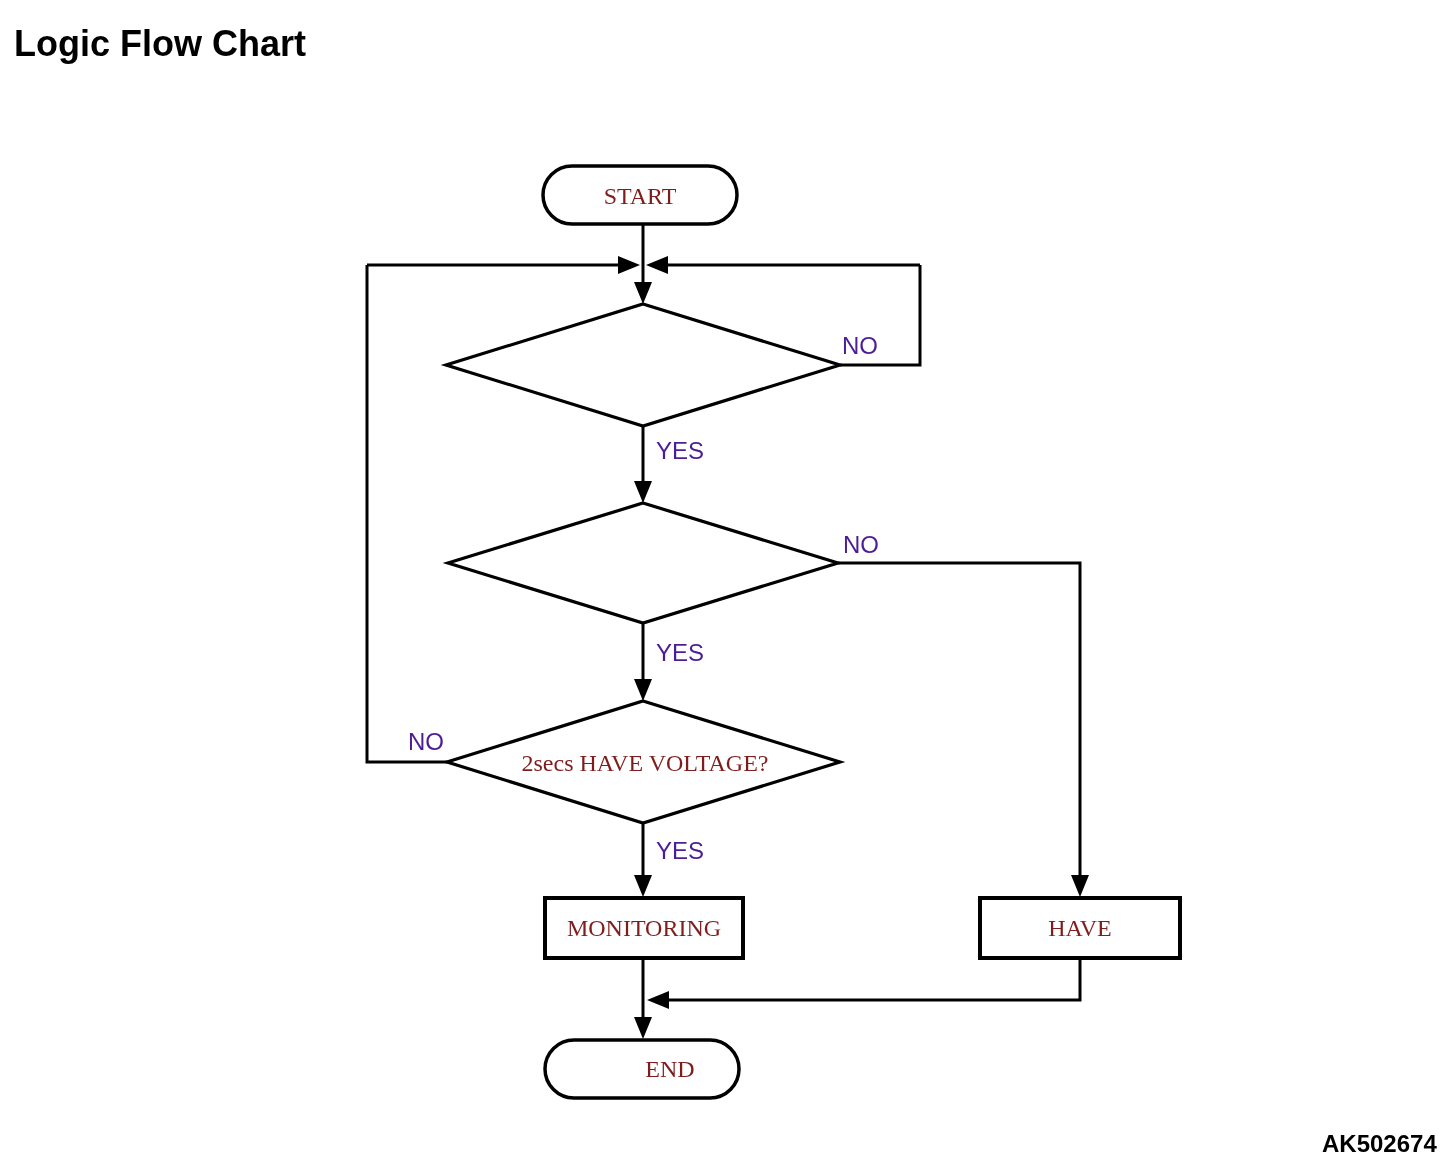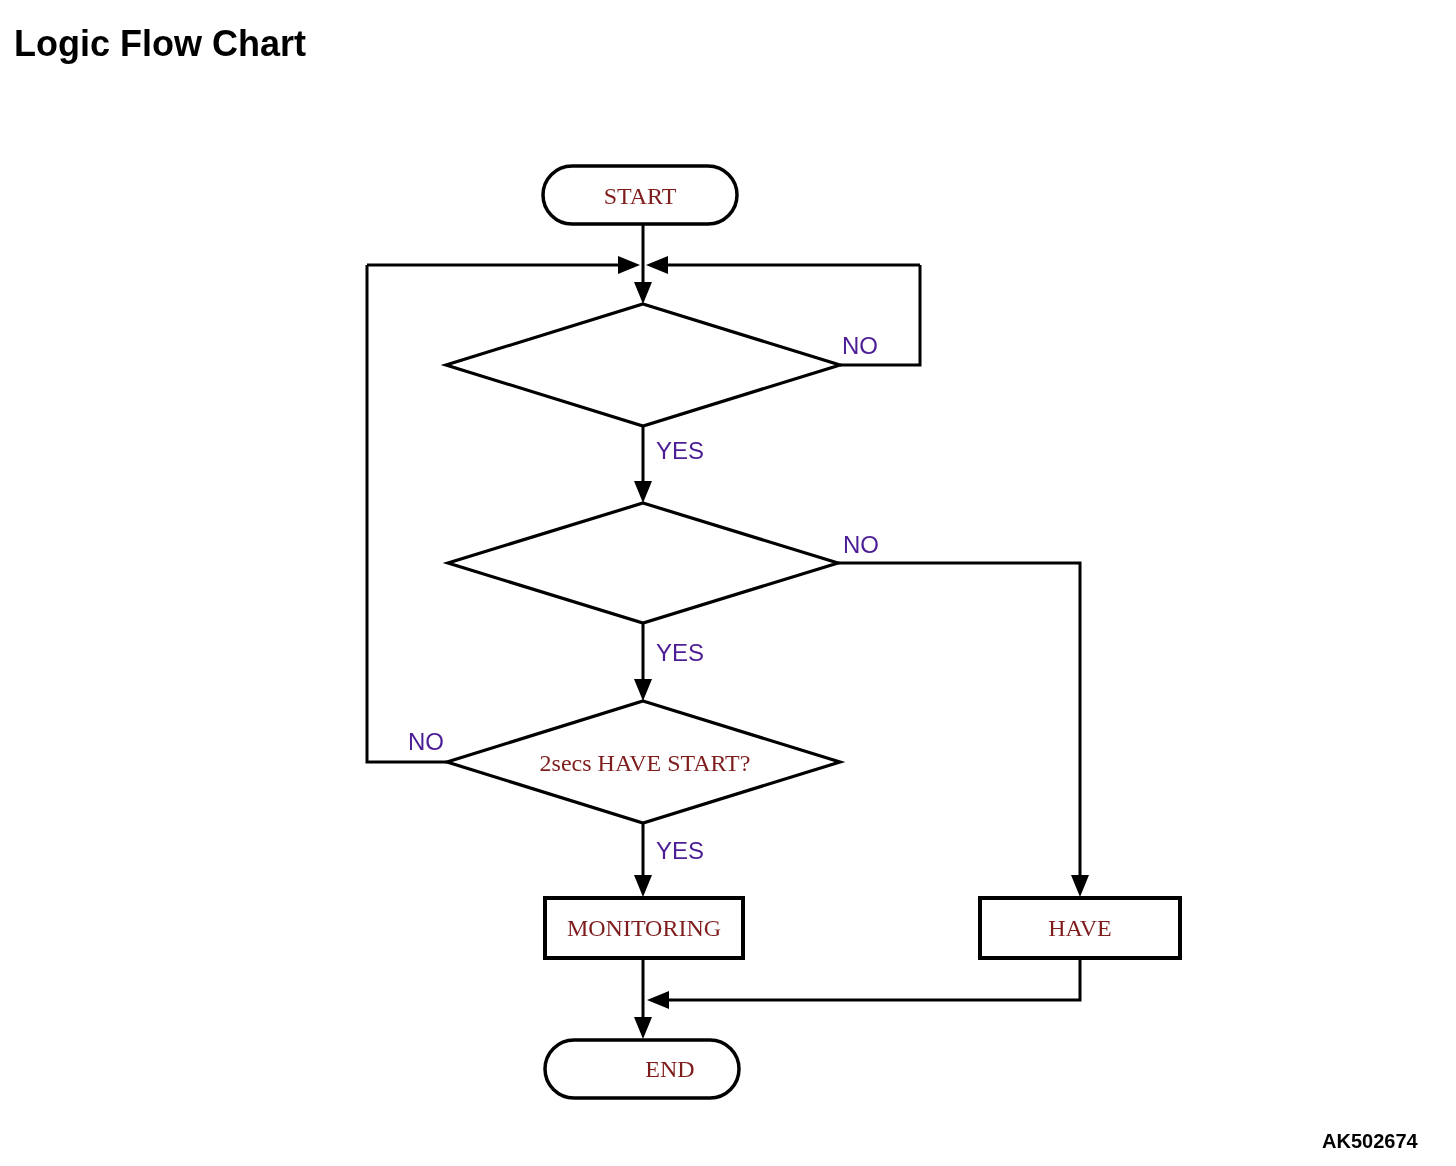--- a/index.html
+++ b/index.html
@@ -45,21 +45,21 @@
     position: absolute;
     font-size: 24px;
     line-height: 26px;
     white-space: nowrap;
     color: #4c1d95;
   }
   .figure-code {
     position: absolute;
     left: 1322px;
     top: 1130px;
-    font-size: 20px;
+    font-size: 24px;
     font-weight: bold;
     color: #000000;
   }
 </style>
 </head>
 <body>
 
 <div class="stage">
 
   <h1 class="page-title">Logic Flow Chart</h1>
@@ -108,21 +108,21 @@
 
     <rect x="980" y="898" width="200" height="60" fill="#ffffff" stroke-width="4"></rect>
 
     <rect x="545" y="1040" width="194" height="58" rx="29" ry="29" fill="#ffffff" stroke-width="3.5"></rect>
   </svg>
 
   <div class="node-label" style="left:640px; top:196px;">START</div>
 
 
 
-  <div class="node-label" style="left:645px; top:763px;">2secs HAVE START?</div>
+  <div class="node-label" style="left:645px; top:763px;">2secs HAVE VOLTAGE?</div>
 
   <div class="node-label" style="left:644px; top:928px;">MONITORING</div>
 
   <div class="node-label" style="left:1080px; top:928px;">HAVE</div>
 
   <div class="node-label" style="left:642px; top:1069px;margin-left:28px;">END</div>
 
   <div class="branch-label" style="left:842px; top:333px;">NO</div>
   <div class="branch-label" style="left:656px; top:438px;">YES</div>
 

